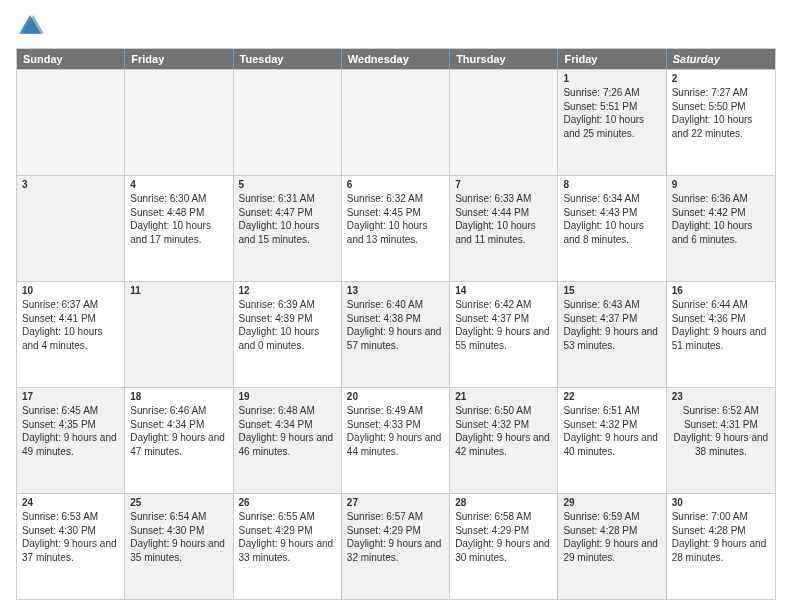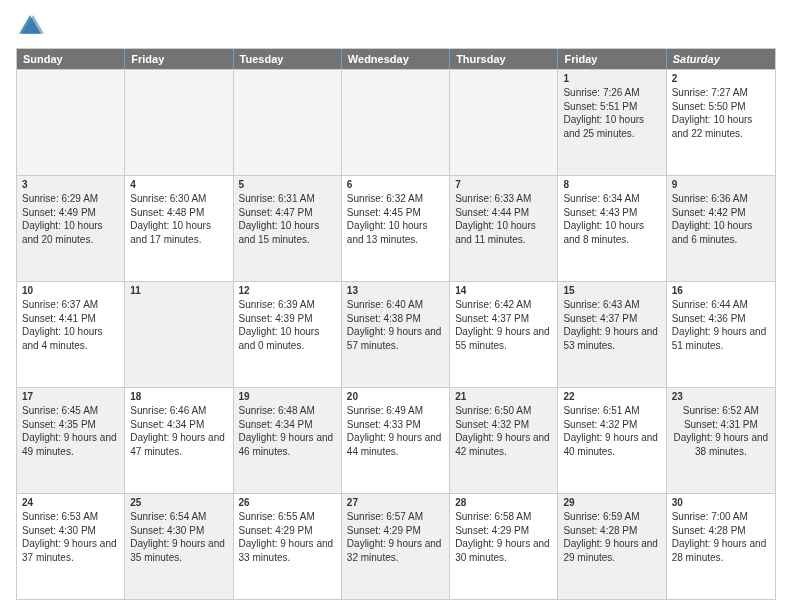--- a/index.html
+++ b/index.html
@@ -154,23 +154,20 @@
           <div class="cal-cell">
             <span class="day-num">2</span>
             <div class="cell-text" style="white-space: pre-line;">Sunrise: 7:27 AM
 Sunset: 5:50 PM
 Daylight: 10 hours and 22 minutes.</div>
           </div>
         </div>
         <div class="cal-row">
           <div class="cal-cell shaded">
             <span class="day-num">3</span>
-            <div class="cell-text" style="white-space: pre-line;">Sunrise: 6:29 AM
-Sunset: 4:49 PM
-Daylight: 10 hours and 20 minutes.</div>
           </div>
           <div class="cal-cell">
             <span class="day-num">4</span>
             <div class="cell-text" style="white-space: pre-line;">Sunrise: 6:30 AM
 Sunset: 4:48 PM
 Daylight: 10 hours and 17 minutes.</div>
           </div>
           <div class="cal-cell shaded">
             <span class="day-num">5</span>
             <div class="cell-text" style="white-space: pre-line;">Sunrise: 6:31 AM

